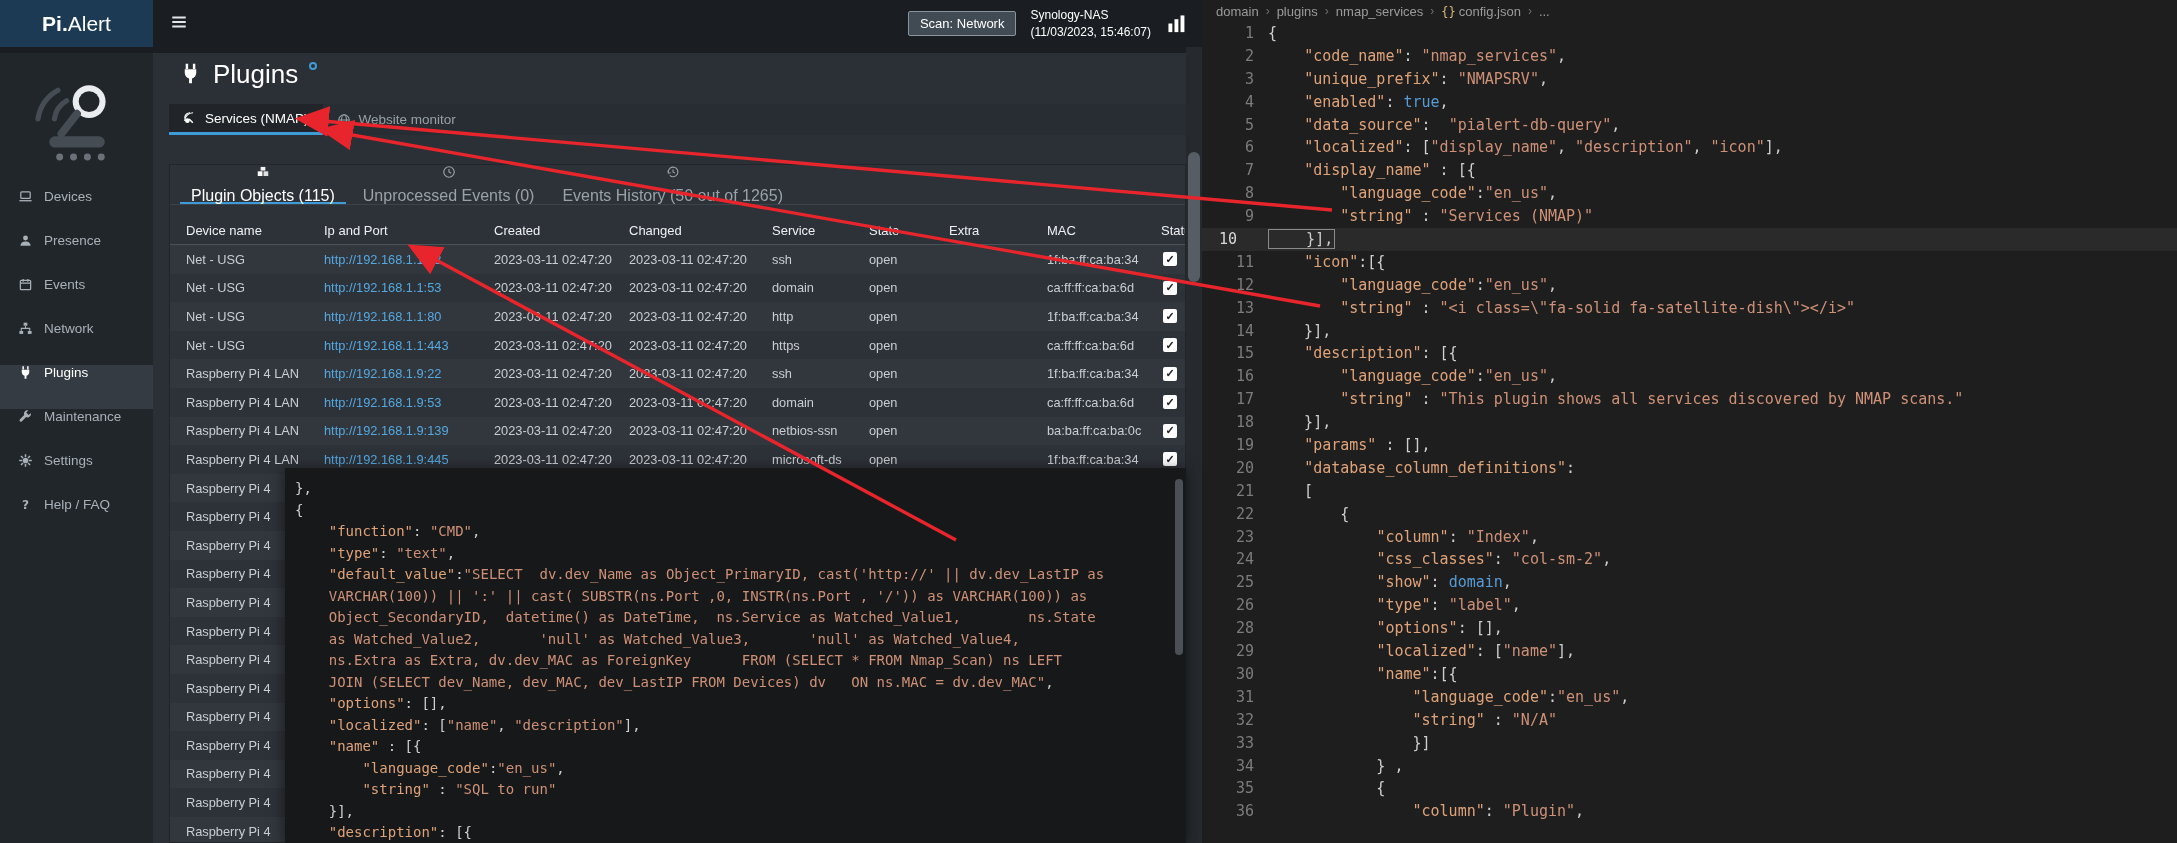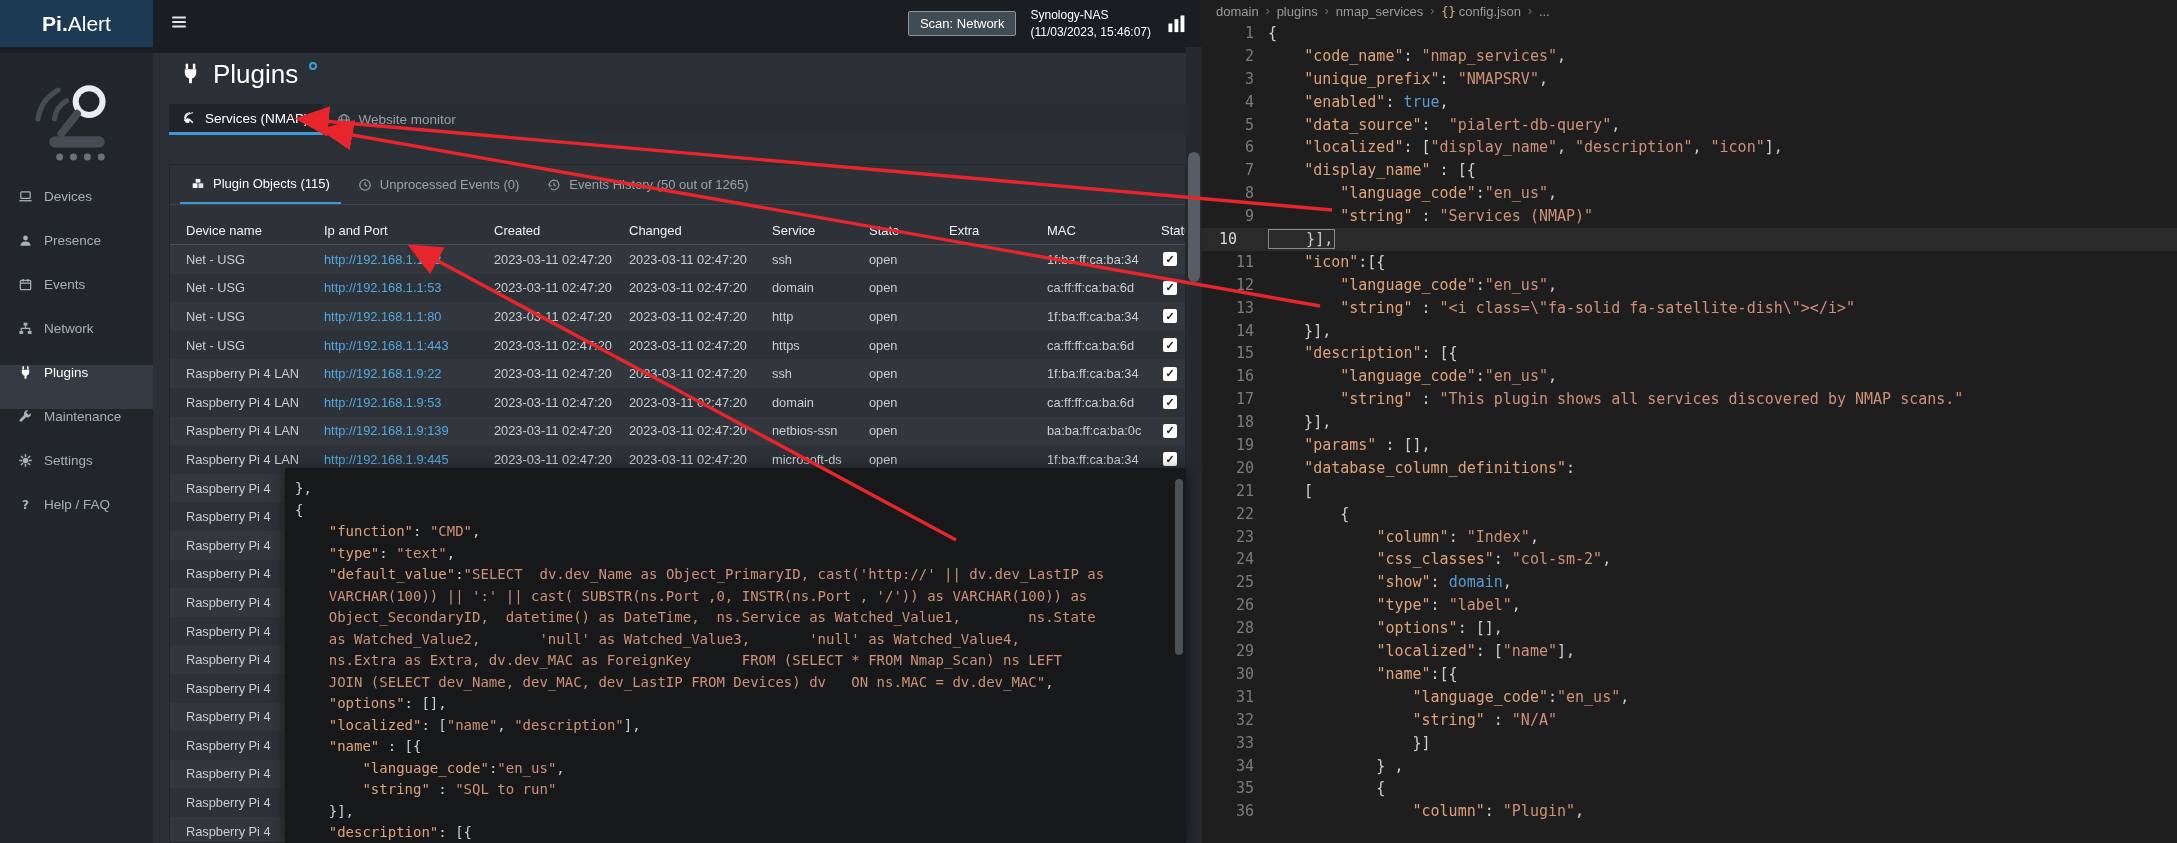--- a/index.html
+++ b/index.html
@@ -38,21 +38,21 @@
   .title-sup{width:8px;height:8px;border:2px solid #3f9bd8;border-radius:50%;margin-top:6px;cursor:pointer;}
 
   .tabs-row{position:absolute;left:16px;right:16px;top:57px;height:31px;display:flex;background:#282d33;}
   .tab{display:flex;align-items:center;gap:8px;padding:0 14px;font-size:13.5px;color:#98a1a8;cursor:pointer;}
   .tab.active{background:#21252a;color:#fff;border-bottom:3px solid #3f9bd8;}
   .ti{width:14px;height:14px;}
 
   .card{position:absolute;left:16px;right:16px;top:117px;bottom:0;background:#2d3238;
     border:1px solid #22262a;overflow:hidden;}
   .subtabs{display:flex;gap:6px;height:40px;align-items:stretch;padding:0 10px;border-bottom:1px solid #3d434a;}
-  .subtab{display:flex;align-items:center;gap:8px;padding:0 11px;font-size:13px;color:#9aa2a9;cursor:pointer;}
+  .subtab{display:flex;align-items:center;gap:8px;padding:0 11px;font-size:16px;color:#9aa2a9;cursor:pointer;flex-direction:column;}
   .subtab.active{color:#fff;border-bottom:2px solid #3f9bd8;}
 
   .tbl{position:absolute;left:0;right:0;top:51px;bottom:0;font-size:12.8px;}
   .tr{display:grid;grid-template-columns:138px 170px 135px 143px 97px 80px 98px 114px 46px;
     align-items:center;height:28.6px;padding-left:16px;overflow:hidden;}
   .tr.head{height:29px;font-weight:normal;color:#eef1f4;border-bottom:1px solid #4a5158;font-size:13px;}
   .tr:not(.head):nth-child(even){background:#32373d;}
   .td{overflow:hidden;white-space:nowrap;padding-right:6px;}
   .td .lnk{color:#55a8e0;cursor:pointer;}
   .chk{width:14px;height:14px;background:#fff;border-radius:2px;display:flex;align-items:center;

